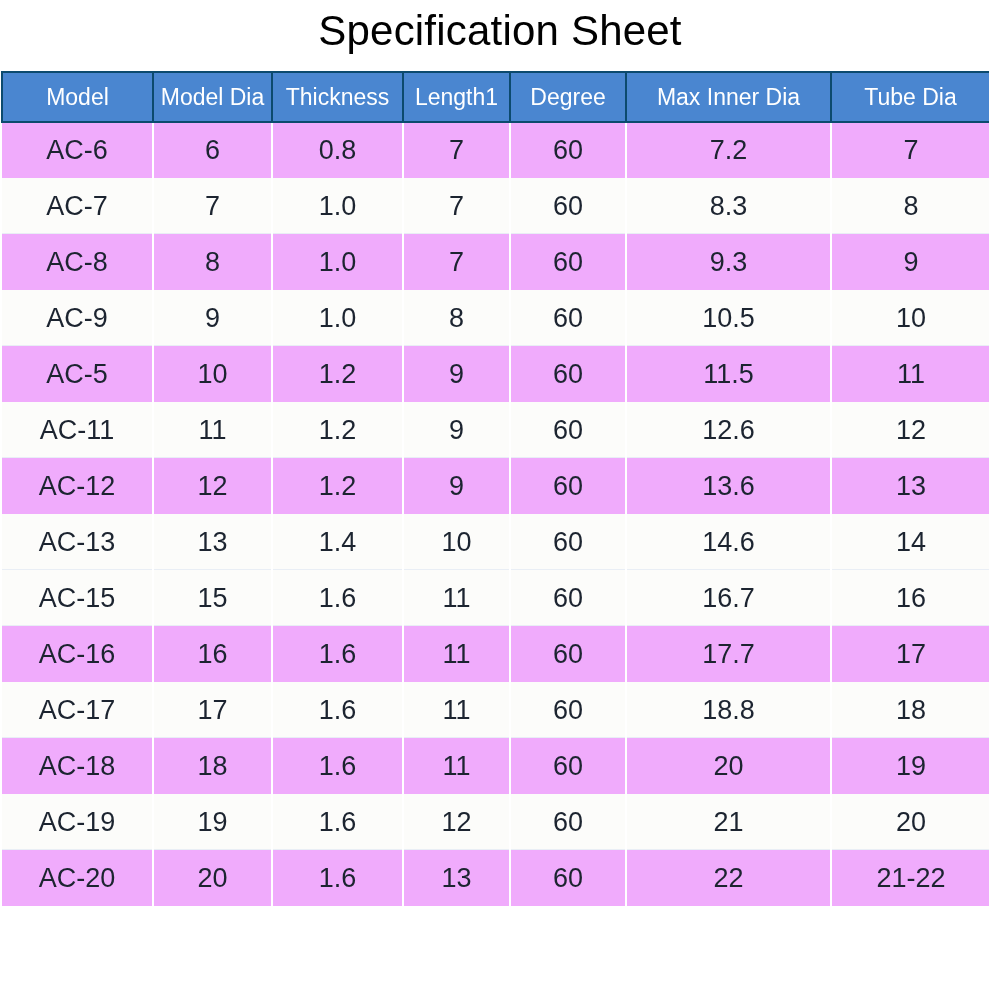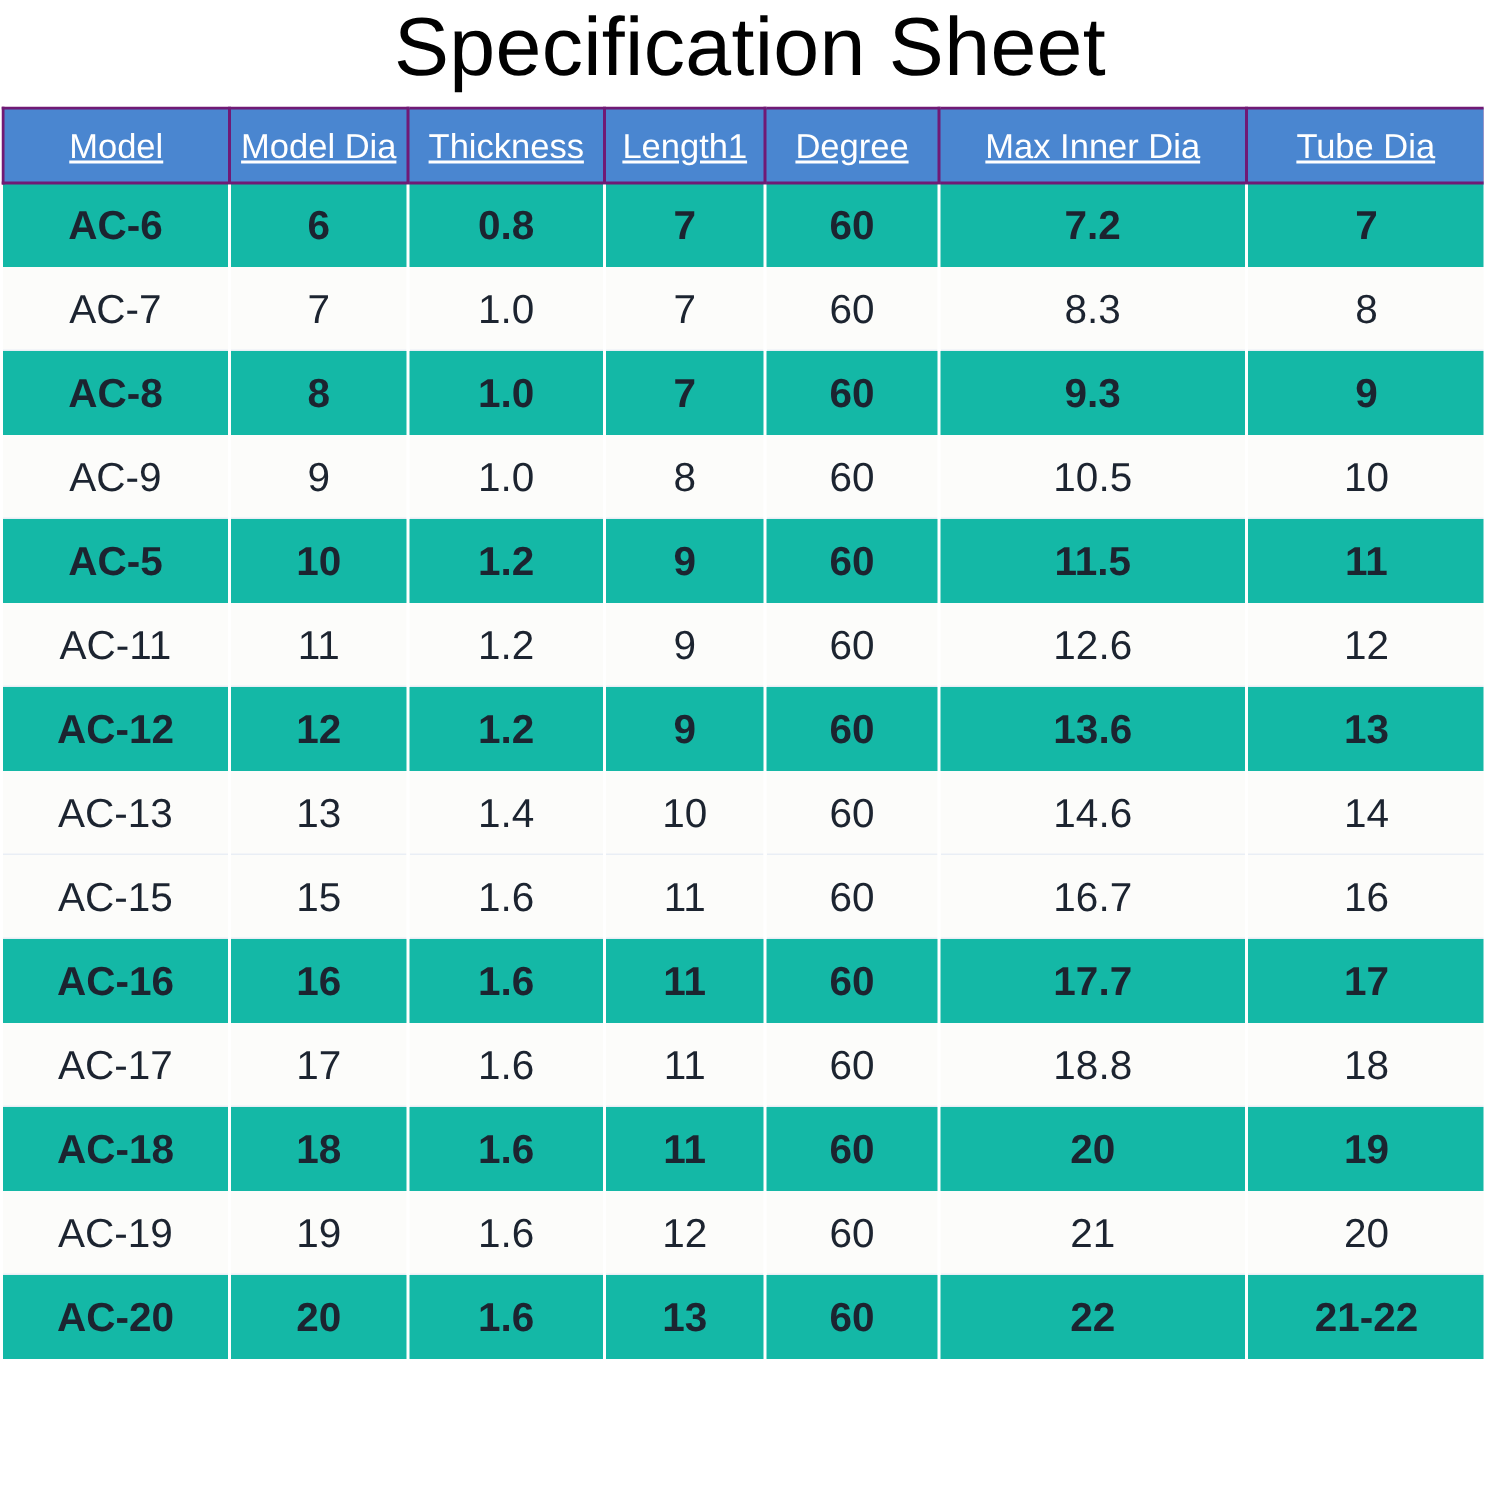--- a/index.html
+++ b/index.html
@@ -24,21 +24,21 @@
 
   
   .title {
     position: absolute;
     top: 0px;
     left: 0;
     width: 1000px;
     height: 68px;
     line-height: 62px;
     text-align: center;
-    font-size: 55px;
+    font-size: 42px;
     font-weight: 400;
     color: #010101;
     letter-spacing: 0.2px;
     white-space: nowrap;
   }
 
   
   .table-wrap {
     position: absolute;
     top: 71px;
@@ -64,25 +64,24 @@
 
   
   thead th {
     height: 50px;
     background: #4a86d0;
     color: #ffffff;
     font-size: 23px;
     font-weight: 400;
     text-align: center;
     vertical-align: middle;
-    border: 2px solid #701a75;
+    border: 2px solid #0c4a6e;
     padding: 0;
     white-space: nowrap;
     box-sizing: border-box;
-    text-decoration: underline;
   }
 
   
   tbody td {
     height: 56px;
     font-size: 27px;
     font-weight: 400;
     color: #1c2430;
     text-align: center;
     vertical-align: middle;
@@ -91,21 +90,21 @@
     border-top: 0;
     border-bottom: 0;
     padding: 0;
     white-space: nowrap;
     box-sizing: border-box;
     font-family: "Liberation Sans", sans-serif;
   }
   tbody td:last-child { border-right: 0; }
 
   tbody tr.odd  td { background: #fcfcfa; }
-  tbody tr.even td { background: #14b8a6; font-weight: bold; }
+  tbody tr.even td { background: #f0abfc; }
 
   
   tbody tr.odd td { box-shadow: inset 0 -1px 0 #e9eef5; }
 </style>
 </head>
 <body>
 
 <div class="page">
 
   <div class="title">Specification Sheet</div>

